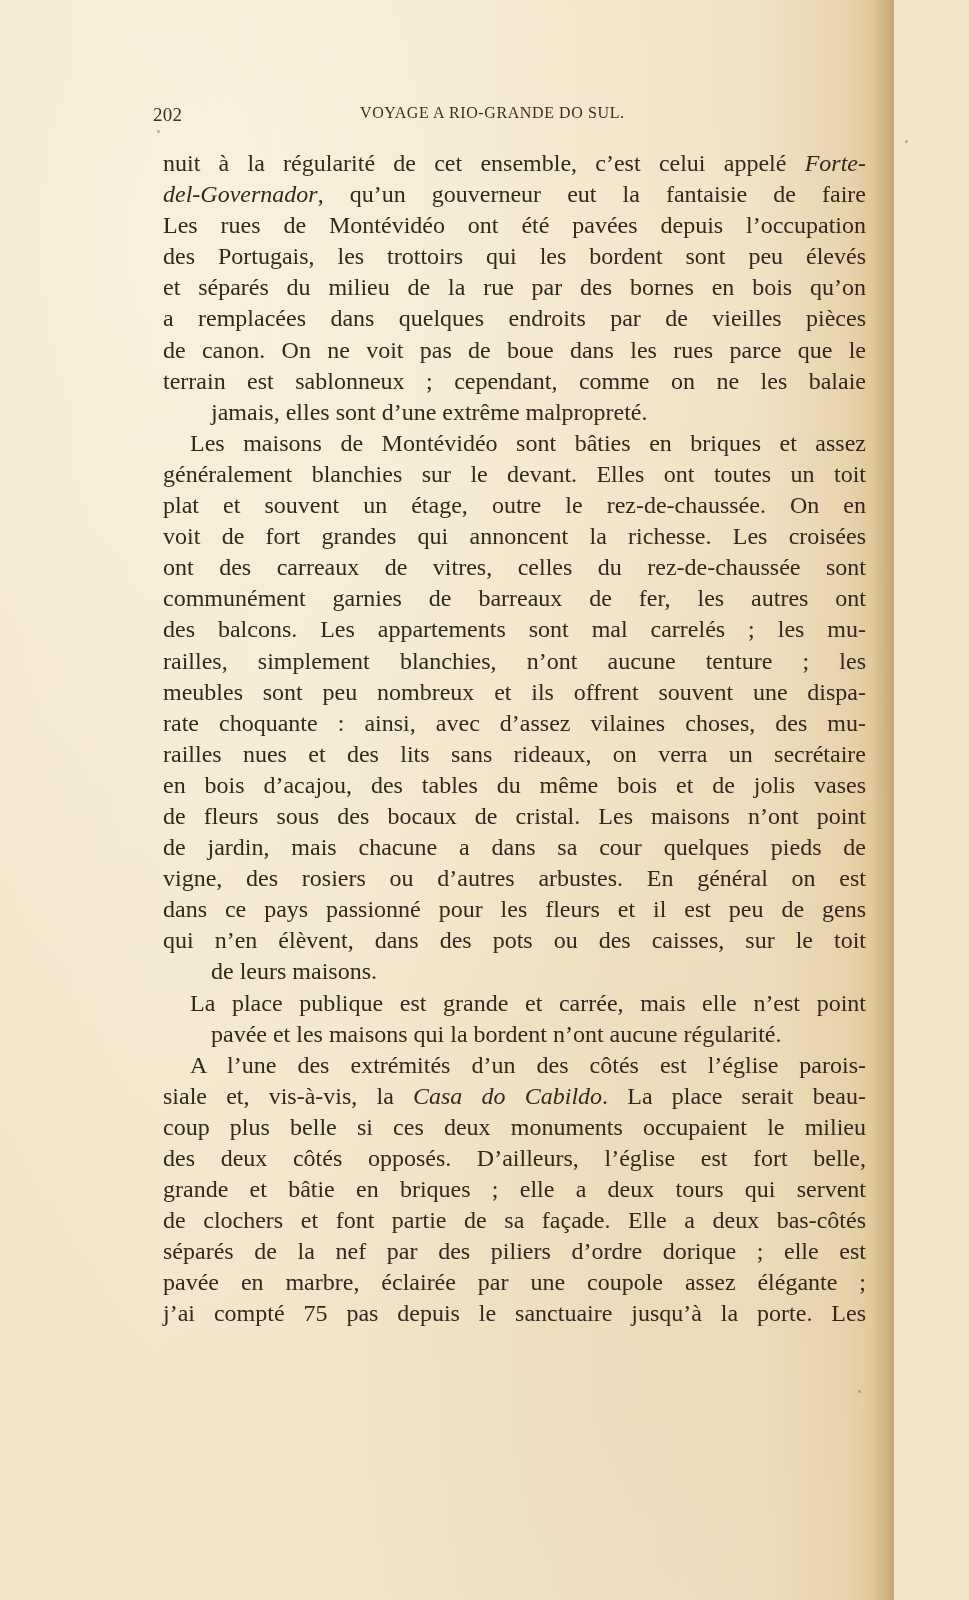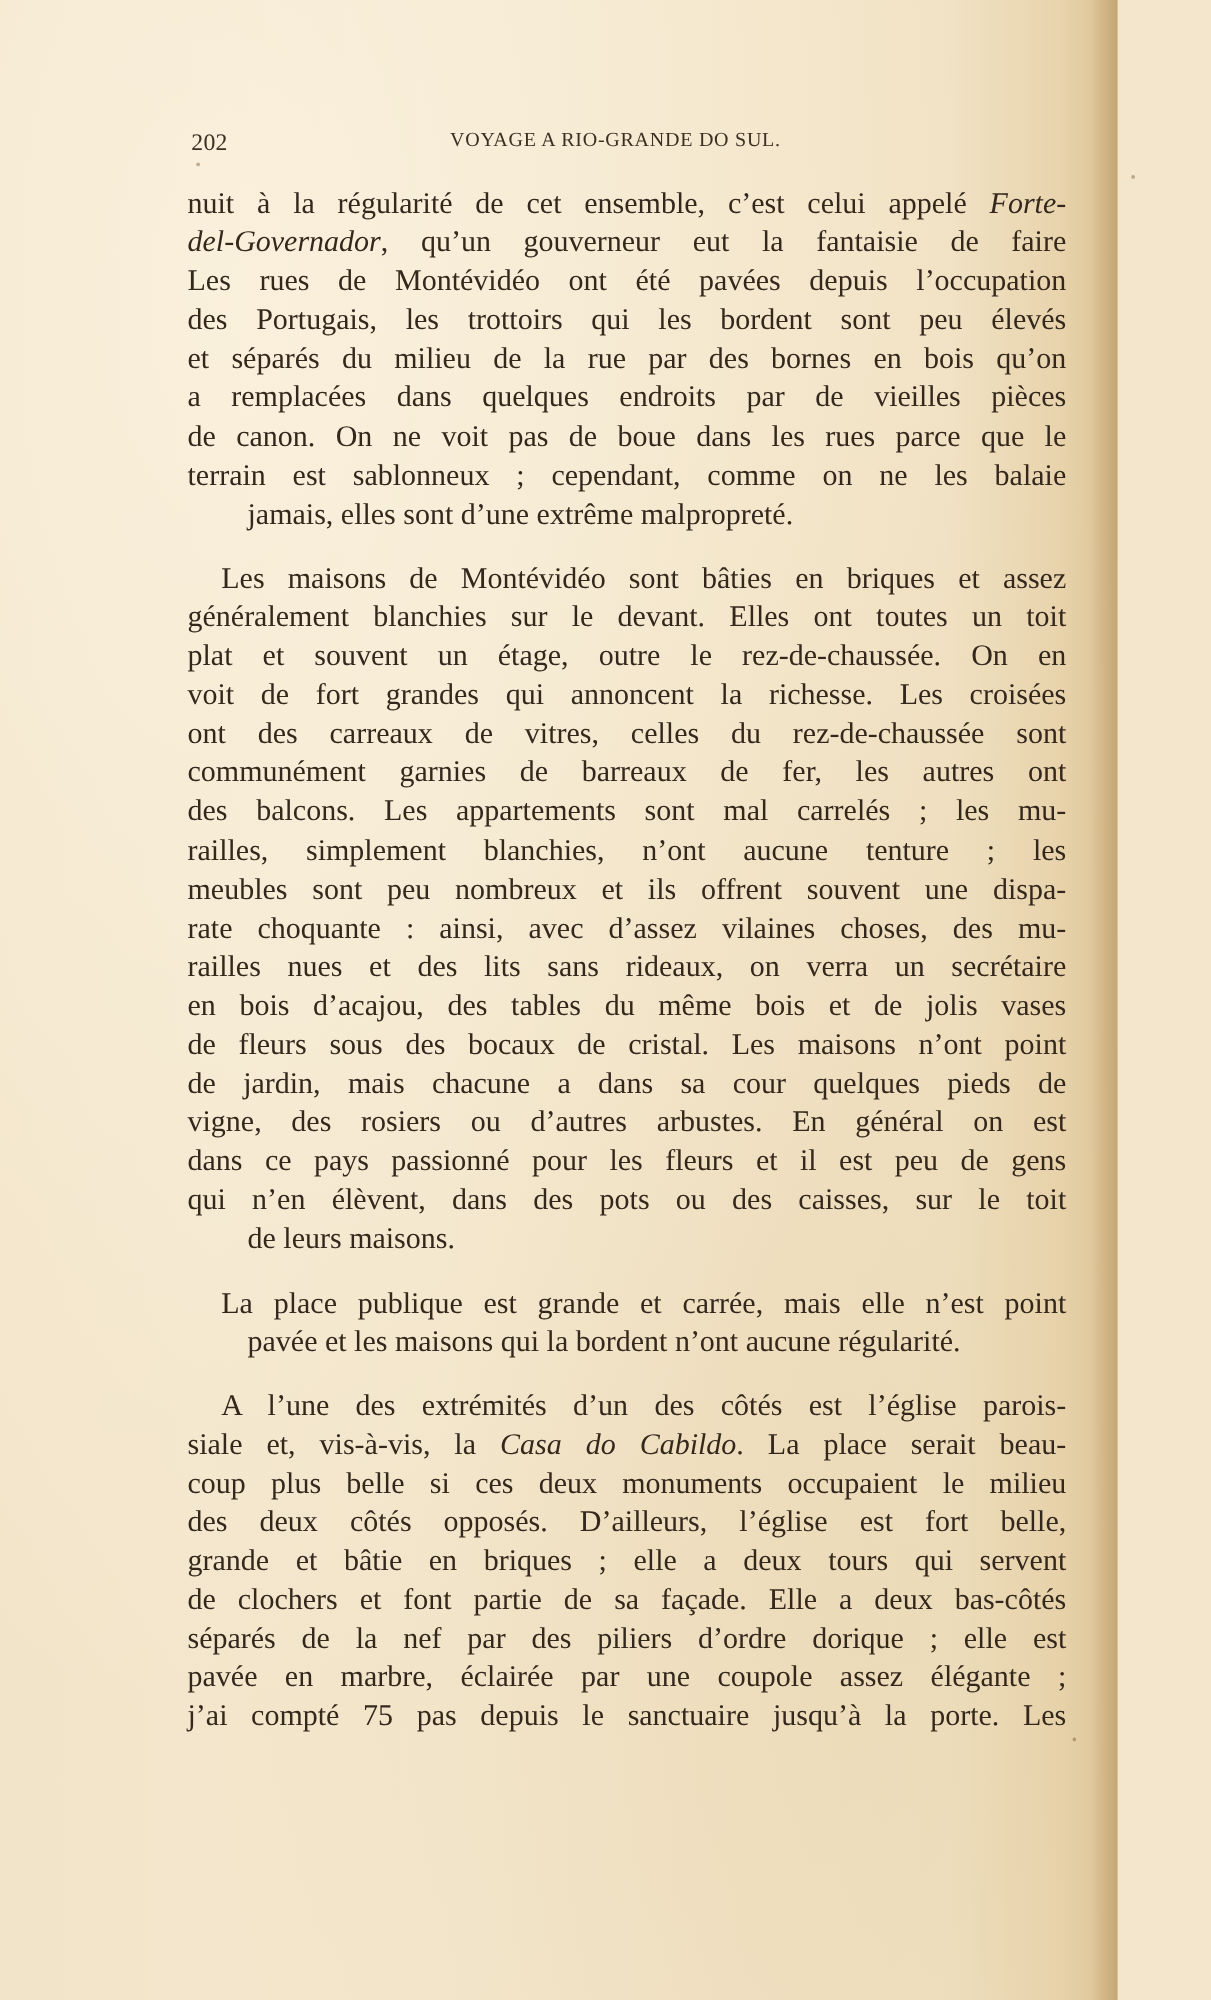--- a/index.html
+++ b/index.html
@@ -49,42 +49,41 @@
       position: absolute;
       left: 166px;
       top: 0;
       font-size: 16px;
       letter-spacing: 0.6px;
       white-space: nowrap;
       margin-left: 41px;
     }
     .body-text {
       position: absolute;
-      left: 150px;
+      left: 163px;
       top: 148px;
       width: 703px;
       font-family: "Liberation Serif", "DejaVu Serif", serif;
       font-size: 24px;
       color: #34281d;
     }
     .line {
       height: 31.1px;
       line-height: 31px;
       white-space: nowrap;
       text-align: justify;
       text-align-last: justify;
       overflow: visible;
     }
     .line.last {
       text-align-last: left;
       margin-left: 48px;
     }
     .line.indent {
       padding-left: 27px;
-      margin-top: 20px;
     }
     .line em {
       font-style: italic;
     }
     .speck {
       position: absolute;
       width: 3px; height: 3px;
       border-radius: 50%;
       background: rgba(120,90,55,0.45);
     }

